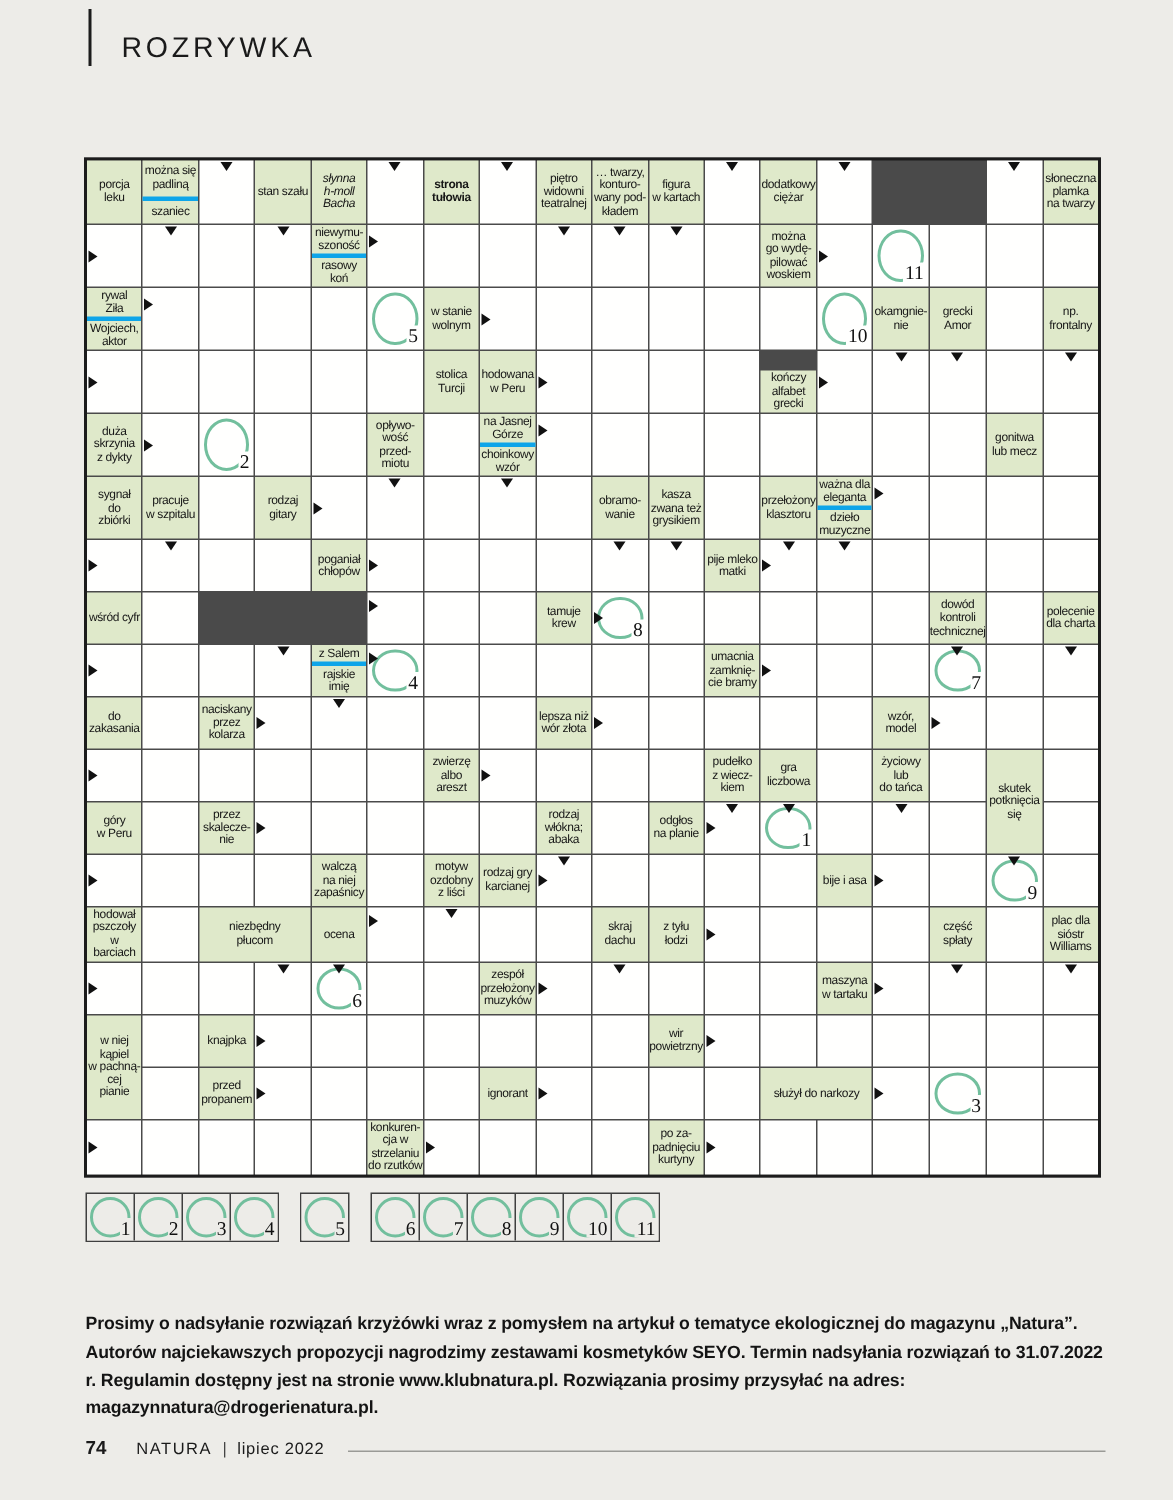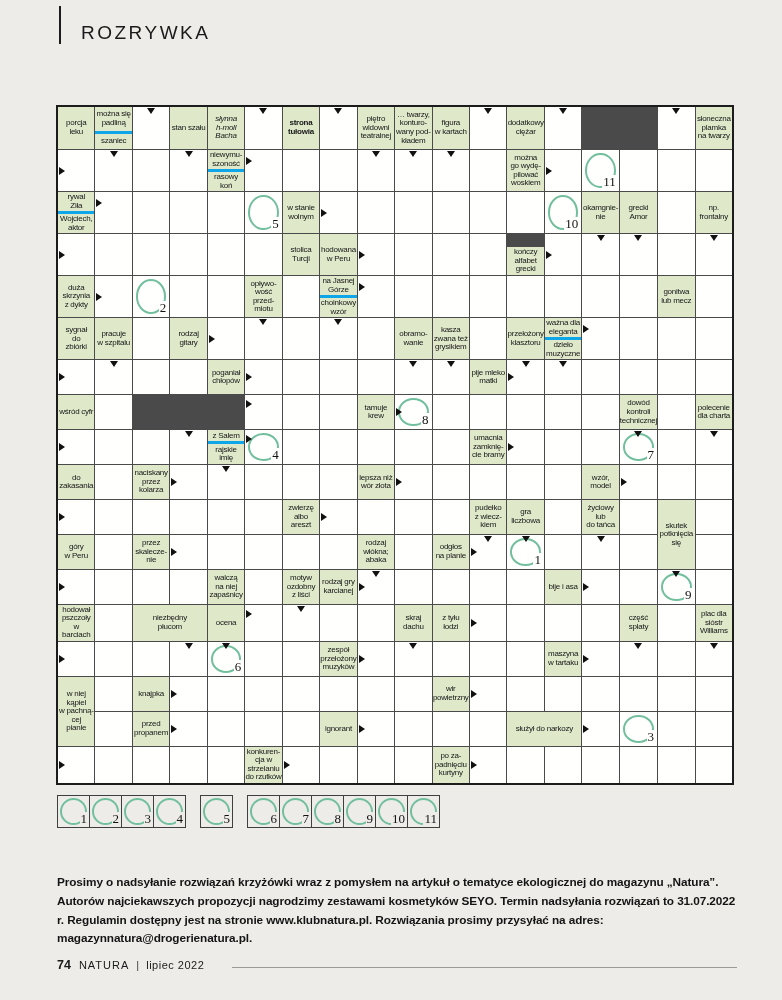--- a/index.html
+++ b/index.html
@@ -40,21 +40,21 @@
   .sol-cell{position:relative;width:31px;height:31px;background:#edece8;border-right:1px solid #3f3f3f;}
   .sol-cell:last-child{border-right:none;}
   .sol-cell .circle{left:2px;top:2px;right:2px;bottom:2px;}
   .sol-cell .cnum{background:#edece8;}
 
   
   .note{position:absolute;left:57px;top:861px;width:688px;font-size:11.8px;font-weight:bold;
         line-height:1.6;color:#141414;letter-spacing:-0.1px;}
   .footer{position:absolute;left:57px;top:958px;display:flex;align-items:baseline;color:#1a1a1a;}
   .pageno{font-weight:bold;font-size:12.5px;}
-  .mag{margin-left:8px;font-size:11px;letter-spacing:1px;}
+  .mag{margin-left:20px;font-size:11px;letter-spacing:1px;}
   .sep-bar{margin:0 7px;font-size:11px;color:#444;}
   .issue{font-size:11px;letter-spacing:0.5px;}
   .foot-rule{position:absolute;left:232px;top:967px;width:505px;height:1px;background:#9a9a96;}
 </style>
 </head>
 <body>
 
 <div class="page">
 
   <div class="vrule"></div>

